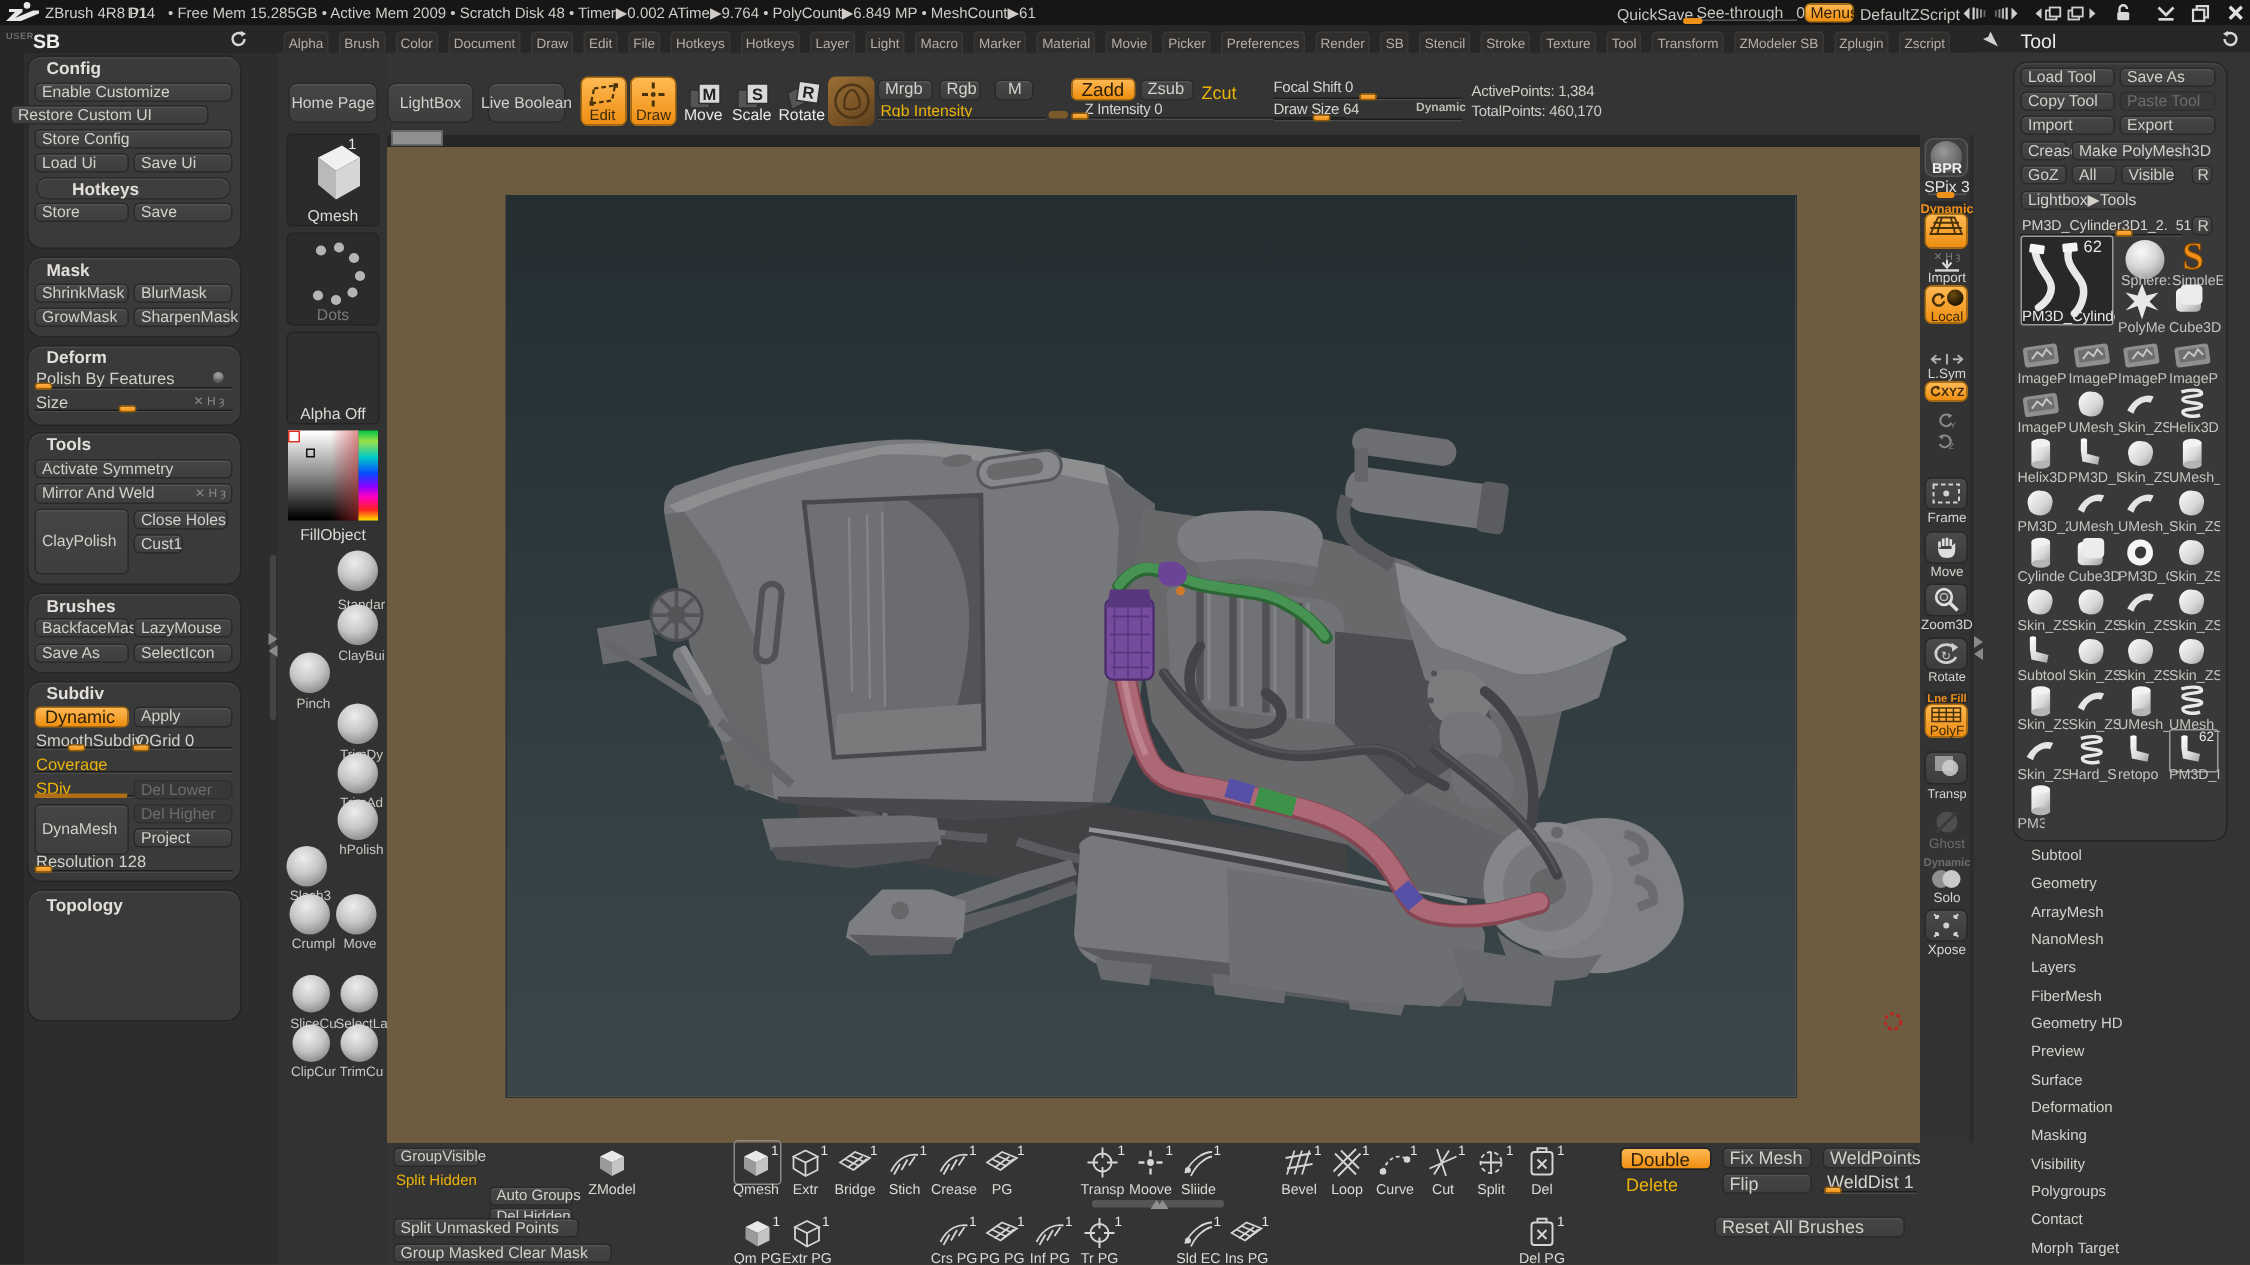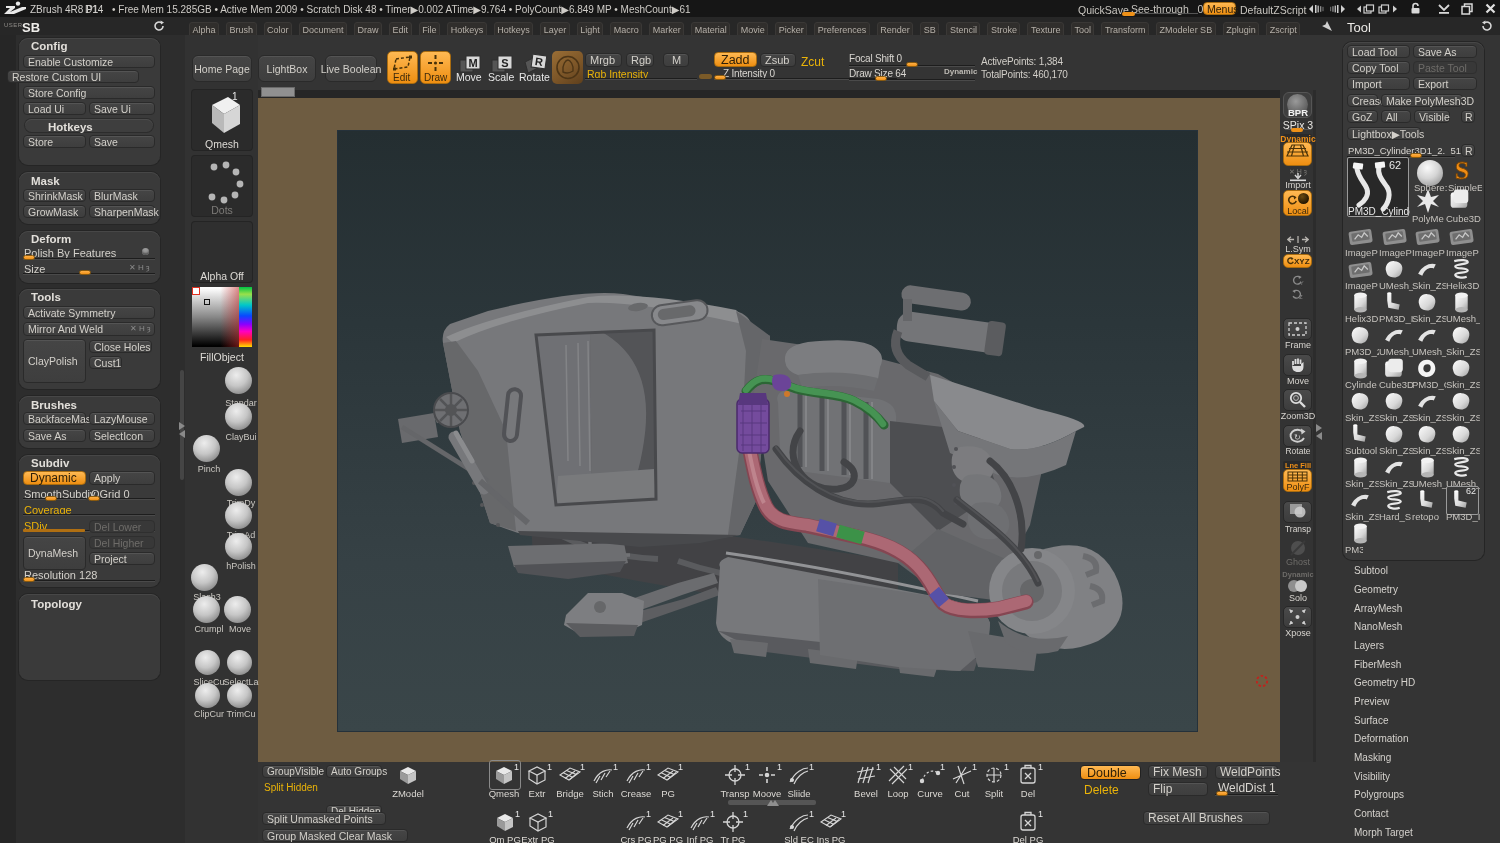--- a/index.html
+++ b/index.html
@@ -1174,21 +1174,21 @@
   <div class="badge" style="left:841px;top:810px;font-size:9px;">1</div>
   <div class="mlab" style="left:811px;top:835px;width:40px;font-size:9.5px;color:#dcd9d4;">Ins PG</div>
   <svg class="abs" style="left:1016px;top:810px;" width="24" height="24" viewBox="0 0 24 24">
         <use href="#idel"></use>
       </svg>
   <div class="badge" style="left:1038px;top:810px;font-size:9px;">1</div>
   <div class="mlab" style="left:1008px;top:835px;width:40px;font-size:9.5px;color:#dcd9d4;">Del PG</div>
   <div class="btn" style="left:262px;top:765px;width:58px;height:13px;">
         <span style="font-size:10px;">GroupVisible</span>
       </div>
-  <div class="btn" style="left:326px;top:765px;width:56px;height:13px;text-align:center;">
+  <div class="btn" style="left:326px;top:791px;width:56px;height:13px;text-align:center;">
         <span style="font-size:10px;">Auto Groups</span>
       </div>
   <div class="t dimt" style="left:264px;top:783px;font-size:10px;">Split Hidden</div>
   <div class="btn" style="left:326px;top:781px;width:56px;height:13px;margin-top:24px;">
         <span style="font-size:10px;">Del Hidden</span>
       </div>
   <svg class="abs" style="left:396px;top:763px;" width="24" height="24" viewBox="0 0 24 24">
         <use href="#iq"></use>
       </svg>
   <div class="mlab" style="left:390px;top:789px;width:36px;font-size:9.5px;color:#dcd9d4;">ZModel</div>

